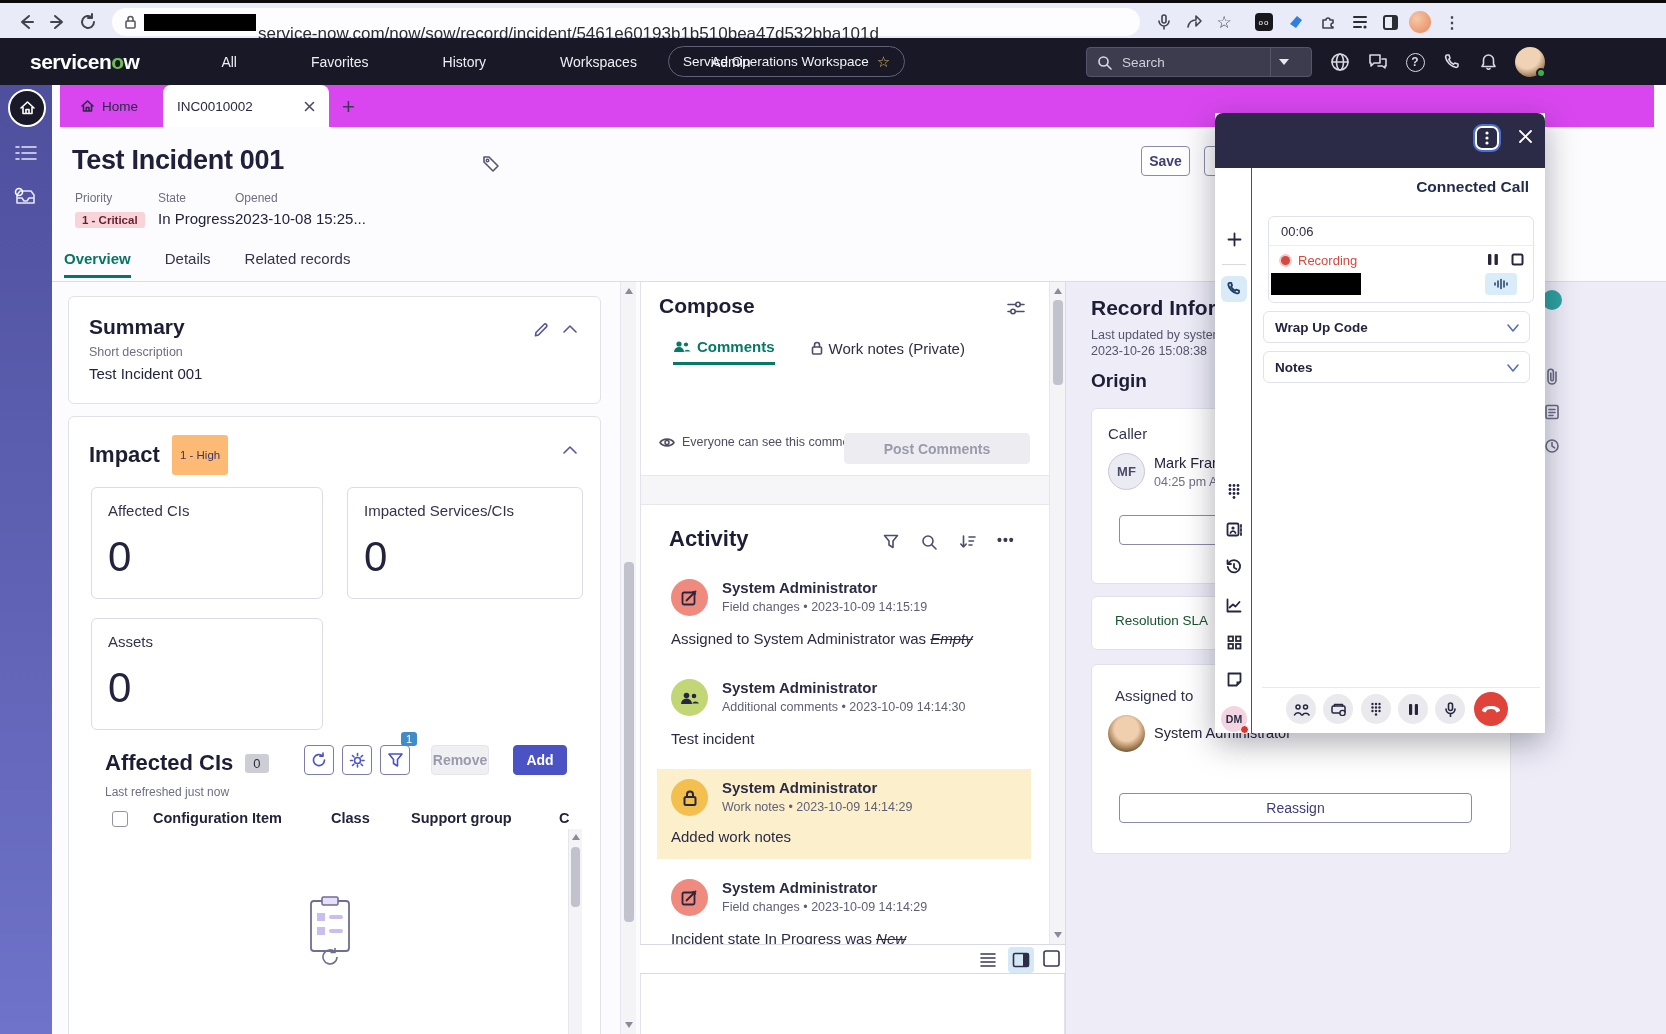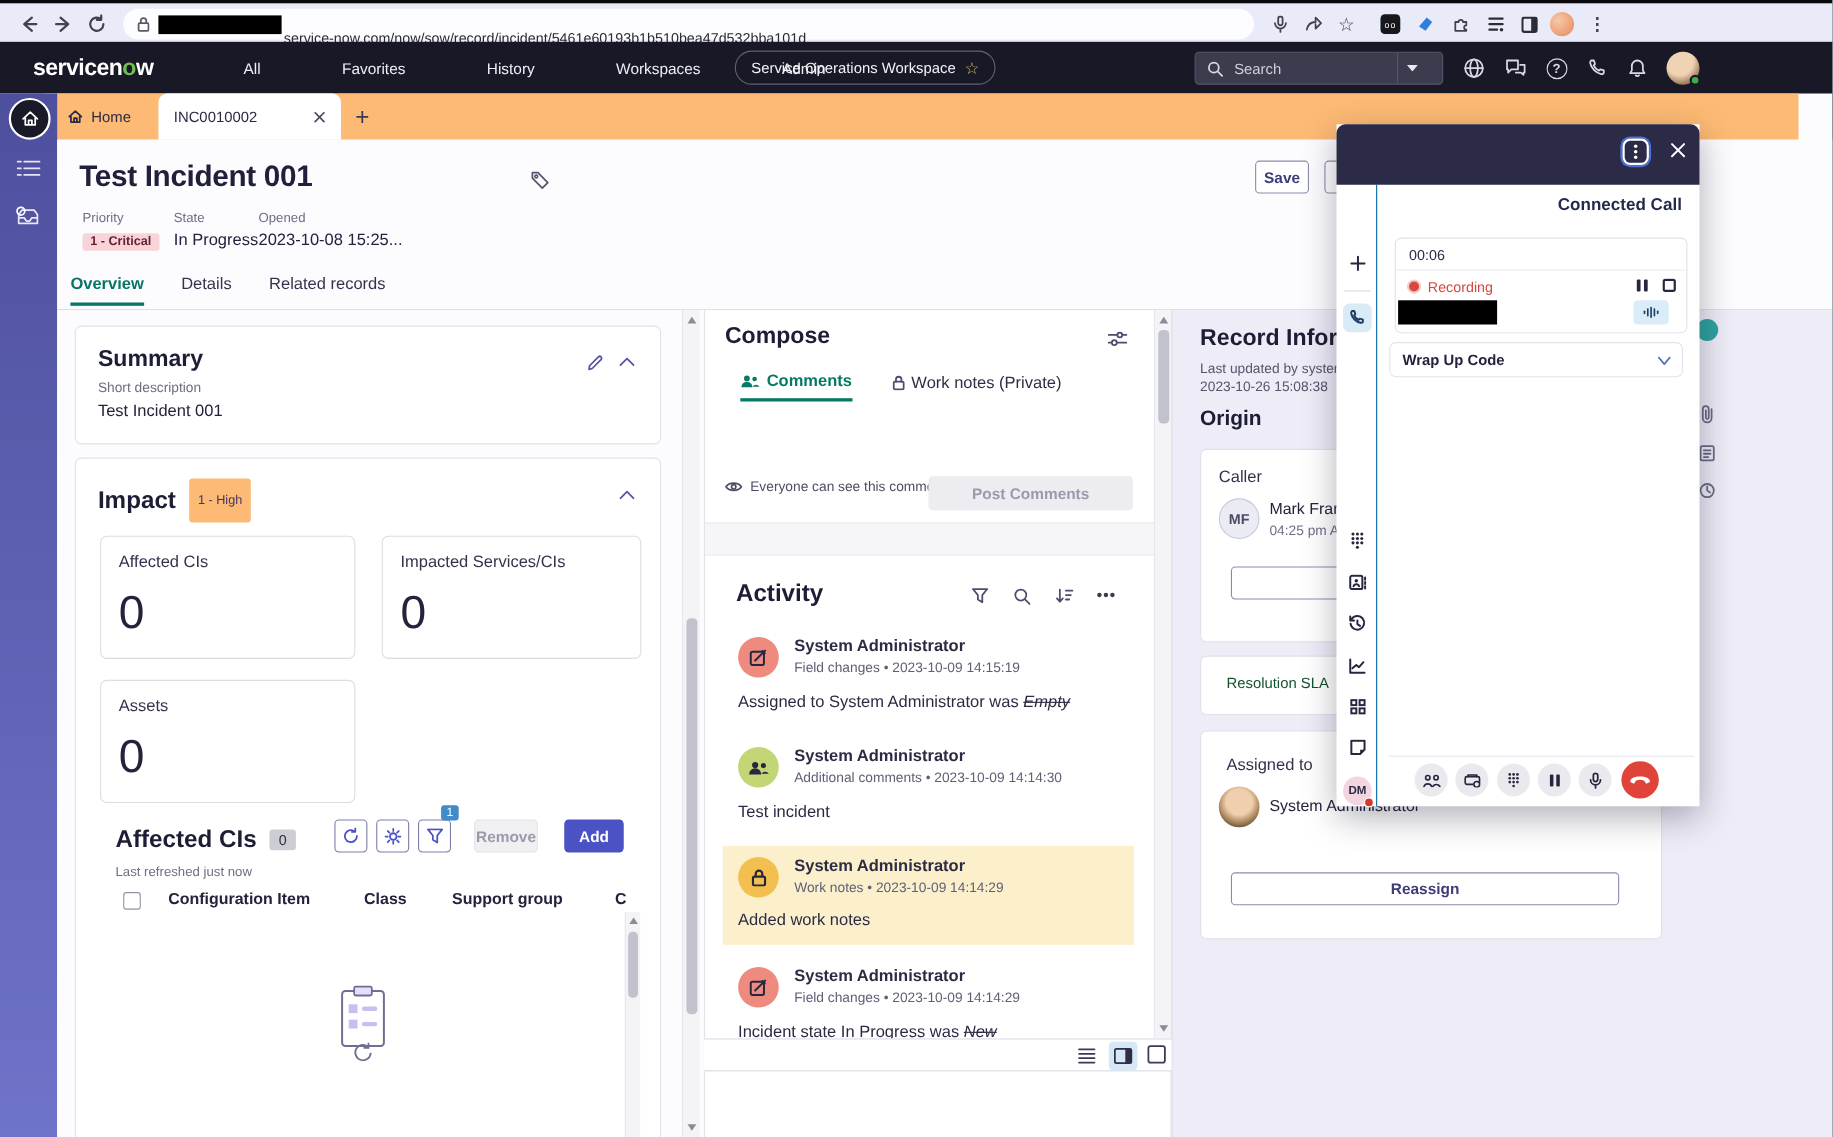--- a/index.html
+++ b/index.html
@@ -10,35 +10,35 @@
   .ic{fill:none;stroke:#4c4c6e;stroke-width:1.6;stroke-linecap:round;stroke-linejoin:round;}
   .ic-light{fill:none;stroke:#d9d9e4;stroke-width:1.6;stroke-linecap:round;stroke-linejoin:round;}
   .ic-ind{fill:none;stroke:#4a52c4;stroke-width:1.6;stroke-linecap:round;stroke-linejoin:round;}
   .ic-navy{fill:none;stroke:#26263f;stroke-width:1.8;stroke-linecap:round;stroke-linejoin:round;}
 
   
   .browser{position:absolute;left:0;top:0;width:1666px;height:38px;background:#e9ecf8;border-top:3px solid #0b0b0e;}
   .b-ic{position:absolute;top:7px;width:24px;height:24px;display:flex;align-items:center;justify-content:center;color:#43434d;font-size:17px;}
   .urlbar{position:absolute;left:112px;top:5px;width:1028px;height:28px;background:#fdfdff;border-radius:14px;display:flex;align-items:center;padding:0 12px;}
   .redact{background:#000;}
-  .urltext{font-size:13px;color:#2a2a33;white-space:nowrap;overflow:hidden;margin-top:24px;}
+  .urltext{font-size:17px;color:#2a2a33;white-space:nowrap;overflow:hidden;margin-top:24px;}
 
   
   .snheader{position:absolute;left:0;top:38px;width:1666px;height:47px;background:#181826;display:flex;align-items:center;}
   .logo{font-size:21px;font-weight:bold;color:#fff;letter-spacing:-.5px;margin-left:30px;}
   .logo .acc{color:#6fbf4f;}
   .nav a{color:#eeeef4;font-size:14px;text-decoration:none;margin-left:44px;}
   .wpill{position:absolute;left:668px;top:8px;height:31px;border:1px solid #60607a;border-radius:16px;color:#f2f2f7;font-size:13.5px;display:flex;align-items:center;gap:8px;padding:0 14px;}
   .searchbox{position:absolute;left:1086px;top:9px;height:30px;width:226px;background:#3c3c4e;border:1px solid #55556a;border-radius:4px;display:flex;align-items:center;}
   .searchbox input{background:transparent;border:none;outline:none;color:#e8e8f0;font-size:13.5px;width:150px;}
   .searchbox input::placeholder{color:#cfcfda;}
   .hdr-ic{position:absolute;top:9px;width:30px;height:30px;display:flex;align-items:center;justify-content:center;}
 
   
-  .tabstrip{position:absolute;left:41px;top:85px;width:1594px;height:42px;background:#fdba74;}
+  .tabstrip{position:absolute;left:60px;top:85px;width:1594px;height:42px;background:#d946ef;}
   .tab-home{position:absolute;left:4px;top:0;height:42px;display:flex;align-items:center;gap:7px;padding:0 16px;color:#2a2a44;font-size:13.5px;}
   .tab-active{position:absolute;left:103px;top:0;width:166px;height:42px;background:#fff;border-radius:8px 8px 0 0;display:flex;align-items:center;color:#2a2a44;font-size:13.5px;padding:0 14px;}
 
   
   .purplerail{position:absolute;left:0;top:85px;width:52px;height:949px;background:linear-gradient(180deg,#4e4f9d,#6f73c9);}
 
   
   .headerband{position:absolute;left:52px;top:127px;width:1614px;height:155px;background:#fcfcfe;border-bottom:1px solid #dcdce6;}
   .leftcol{position:absolute;left:52px;top:282px;width:588px;height:752px;background:#fcfcfe;overflow:hidden;}
   .centercol{position:absolute;left:640px;top:282px;width:425px;height:752px;background:#fff;border-left:1px solid #e2e2ea;border-right:1px solid #e2e2ea;}
@@ -557,21 +557,21 @@
     </div>
 
     <div class="card" style="left:25px;top:314px;width:420px;height:54px">
       <div class="abs" style="left:23px;top:16px;font-size:13.5px;color:#14532d">Resolution SLA</div>
     </div>
 
     <div class="card" style="left:25px;top:382px;width:420px;height:190px">
       <div class="abs" style="left:23px;top:22px;font-size:15px;color:#33334d">Assigned to</div>
       <div class="abs avatar36" style="left:16px;top:50px;background:radial-gradient(circle at 50% 38%,#f0cfae 40%,#b08b5f 62%,#6f5940 78%,#504031)"></div>
       <div class="abs" style="left:62px;top:60px;font-size:14.5px;color:#23233d;white-space:nowrap">System Administrator</div>
-      <div class="btn btn-ghost abs" style="left:27px;top:128px;width:353px;height:30px;font-weight:bold">Reassign</div>
+      <div class="btn btn-ghost abs" style="left:27px;top:128px;width:353px;height:30px;font-weight:normal">Reassign</div>
     </div>
 
     <div class="abs" style="left:470px;top:4px;width:40px">
       <div style="width:20px;height:20px;border-radius:50%;background:#2ea3a0;margin:4px 0 0 6px"></div>
       <div style="margin:58px 0 0 8px">
           <svg width="16" height="18">
             <path class="ic" style="stroke:#6a6a85" d="M12 4 V12 a4 4 0 0 1 -8 0 V4 a2.7 2.7 0 0 1 5.4 0 V11.5 a1.3 1.3 0 0 1 -2.6 0 V5"></path>
           </svg>
         </div>
       <div style="margin:18px 0 0 8px">
@@ -706,20 +706,26 @@
           </svg>
       </div>
     </div>
 
     <div class="cbox" style="left:48px;top:198px;width:267px;height:32px">
       <span class="abs" style="left:11px;top:8px;font-size:13.5px;font-weight:bold;color:#23233e">Wrap Up Code</span>
       <svg class="abs" style="right:10px;top:12px" width="12" height="8">
           <path class="ic" style="stroke:#5570b8" d="M1 1 L6 7 L11 1"></path>
         </svg>
     </div>
+    <div class="cbox" style="left:48px;top:238px;width:267px;height:32px">
+      <span class="abs" style="left:11px;top:8px;font-size:13.5px;font-weight:bold;color:#23233e">Notes</span>
+      <svg class="abs" style="right:10px;top:12px" width="12" height="8">
+          <path class="ic" style="stroke:#5570b8" d="M1 1 L6 7 L11 1"></path>
+        </svg>
+    </div>
 
     <div class="abs" style="left:47px;top:574px;width:278px;height:1px;background:#e8e8f0"></div>
     <div class="ctrl" style="left:71px;top:581px">
       <svg width="17" height="13">
           <circle cx="5" cy="4" r="2" fill="none" stroke="#26263f" stroke-width="1.5"></circle>
           <path class="ic-navy" style="stroke-width:1.5" d="M1.5 12 a3.8 3.8 0 0 1 7 0"></path>
           <circle cx="12.5" cy="4" r="2" fill="none" stroke="#26263f" stroke-width="1.5"></circle>
           <path class="ic-navy" style="stroke-width:1.5" d="M9.5 12 a3.8 3.8 0 0 1 6.5 0"></path>
         </svg>
     </div>

